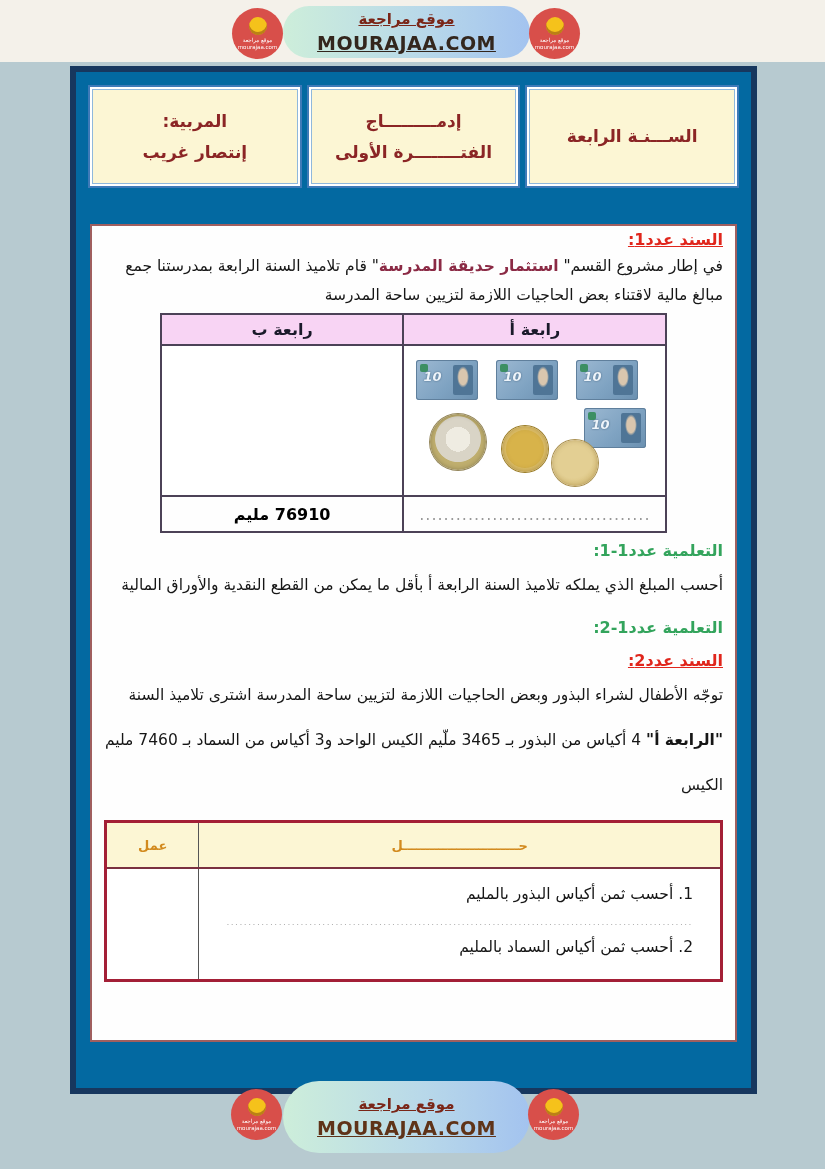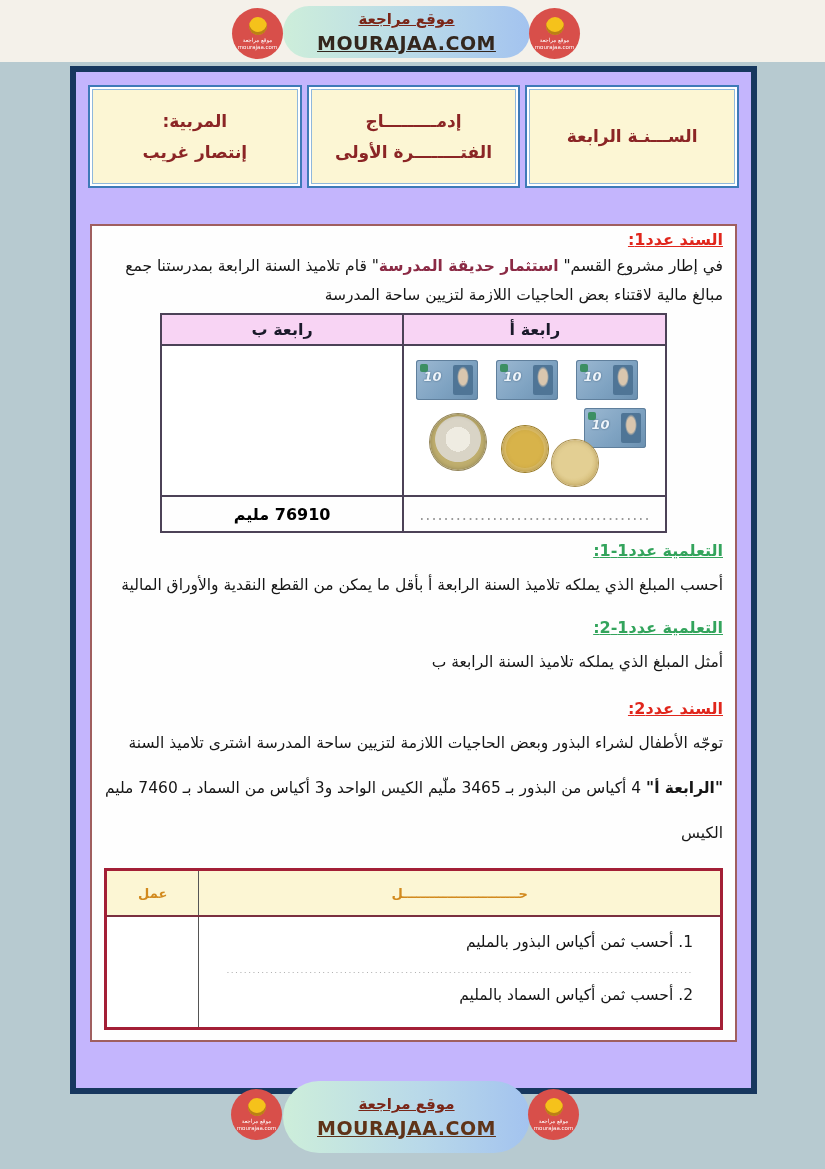--- a/index.html
+++ b/index.html
@@ -23,35 +23,35 @@
   .pill-bottom .en{color:#5f3318;}
   .badge{
     position:absolute;width:51px;height:51px;border-radius:50%;background:#d84f4a;z-index:6;
     display:flex;flex-direction:column;align-items:center;justify-content:center;
   }
   .badge .yellow{width:18px;height:18px;border-radius:50%;background:#f5c21b;box-shadow:inset 0 -3px 0 rgba(138,74,18,.55);margin-bottom:2px;}
   .badge .t{color:#fff;font-size:5.5px;line-height:1.25;text-align:center;white-space:nowrap;}
   
   .document{
     position:absolute;left:70px;top:66px;width:687px;height:1028px;box-sizing:border-box;
-    background:#c4b5fd;border:6px solid #17375e;direction:rtl;z-index:1;
+    background:#0369a1;border:6px solid #17375e;direction:rtl;z-index:1;
   }
   .header-row{display:flex;gap:5px;margin:13px 12px 0;}
   .hcell{
     flex:1;height:103px;box-sizing:border-box;background:#fcf6d4;
     border:2px solid #3e7ab8;box-shadow:inset 0 0 0 2px #ffffff,inset 0 0 0 3px #8fb8dc;
     display:flex;flex-direction:column;align-items:center;justify-content:center;
     color:#8b2525;font-weight:bold;font-size:17px;line-height:1.8;text-align:center;
   }
   .content-box{
     margin:36px 14px 0;height:818px;box-sizing:border-box;overflow:hidden;
     border:2px solid #a05f5f;background:#fefefe;padding:2px 12px;
   }
   .h-red{color:#e0261c;font-weight:bold;font-size:16px;text-decoration:underline;margin:2px 0 3px;}
-  .h-green{color:#33a45c;font-weight:bold;font-size:16px;text-decoration:underline;margin:2px 0 3px;}
+  .h-green{color:#33a45c;font-weight:bold;font-size:16px;margin:2px 0 3px;}
   .para{font-size:15.5px;color:#161616;line-height:1.85;margin:0;}
   .spread{line-height:2.9;}
   .bold-maroon{font-weight:bold;color:#8b2a45;}
   .bold-black{font-weight:bold;}
   
   .money-table{width:82%;margin:4px auto 8px;border-collapse:collapse;direction:rtl;}
   .money-table td{border:2px solid #4c4257;text-align:center;}
   .money-table .head{background:#f8d4f4;font-weight:bold;font-size:16px;color:#1a1a2a;height:27px;}
   .money-table .col-a{width:52%;}
   .money-table .col-b{width:48%;}
@@ -173,21 +173,20 @@
         <td class="dots-small">......................................</td>
         <td class="total-value">76910 مليم</td>
       </tr>
     </tbody>
       </table>
 
     <div class="h-green">التعلمية عدد1-1:</div>
     <p class="para spread">أحسب المبلغ الذي يملكه تلاميذ السنة الرابعة أ بأقل ما يمكن من القطع النقدية والأوراق المالية</p>
 
     <div class="h-green" style="margin-top:10px;">التعلمية عدد1-2:</div>
-    <p class="para spread">أمثل المبلغ الذي يملكه تلاميذ السنة الرابعة ب</p>
 
     <div class="h-red" style="margin-top:14px;">السند عدد2:</div>
     <p class="para spread"><span>توجّه الأطفال لشراء البذور وبعض الحاجيات اللازمة لتزيين ساحة المدرسة اشترى تلاميذ السنة </span><span class="bold-black">"الرابعة أ"</span><span> 4 أكياس من البذور بـ 3465 ملّيم الكيس الواحد و3 أكياس من السماد بـ 7460 مليم الكيس</span></p>
 
     <table class="sol-table">
       <tbody>
           <tr>
         <td class="shead">حــــــــــــــــــــــــــل</td>
         <td class="shead work-col">عمل</td>
       </tr>

